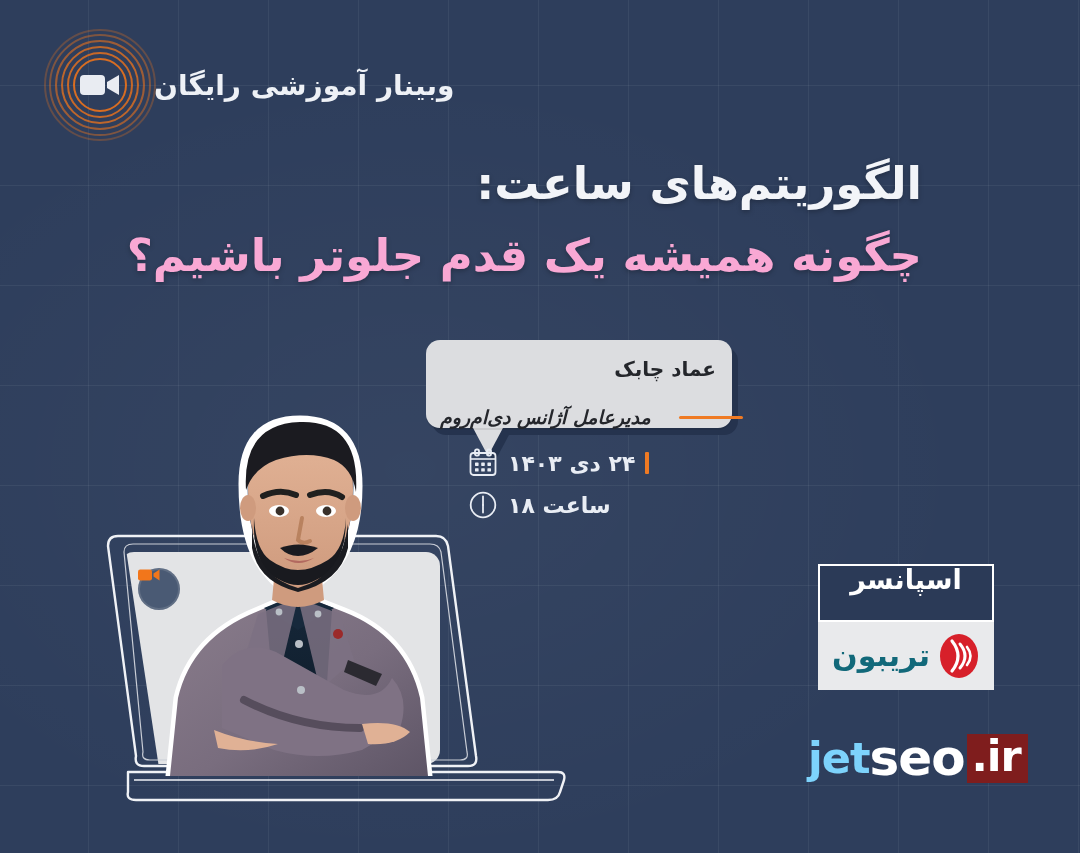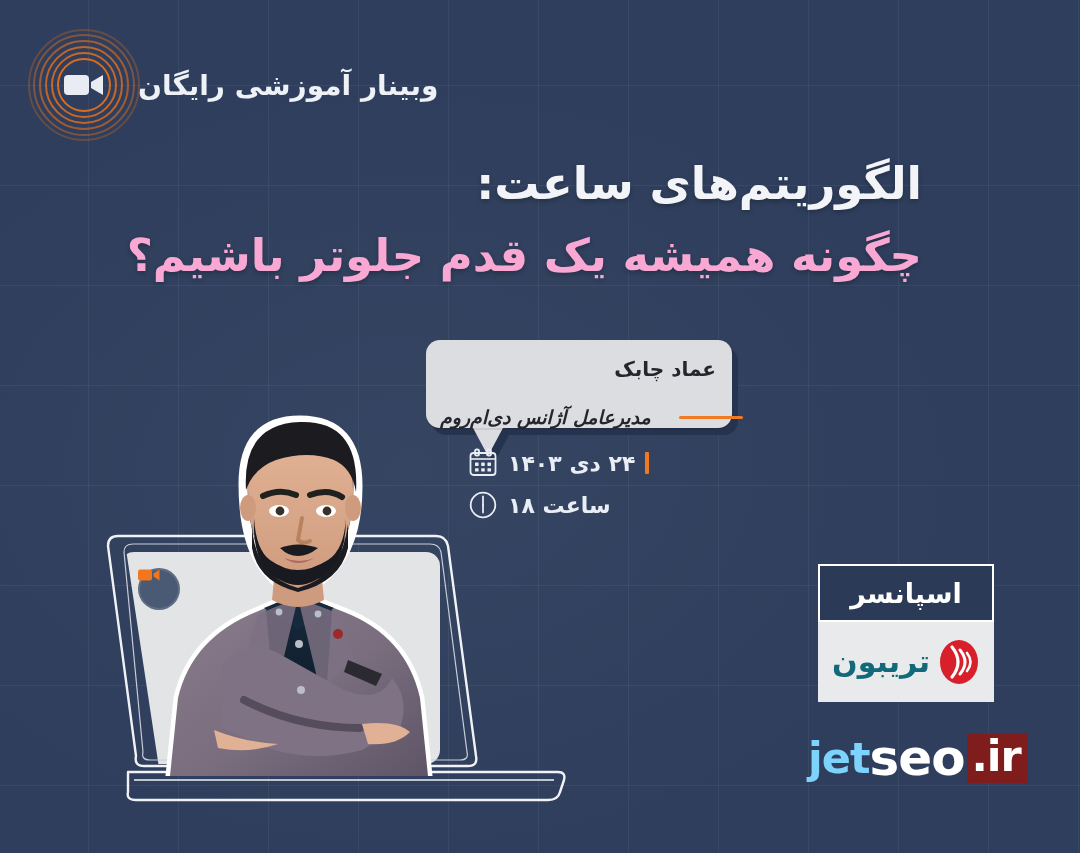--- a/index.html
+++ b/index.html
@@ -24,21 +24,21 @@
     pointer-events:none;
   }
   .vignette{
     position:absolute;inset:0;
     background:radial-gradient(ellipse at 38% 55%, rgba(255,255,255,.035) 0%, rgba(0,0,0,0) 60%);
     pointer-events:none;
   }
 
   
   .topbar{
-    position:absolute;left:30px;top:30px;width:360px;height:110px;
+    position:absolute;left:46px;top:30px;width:360px;height:110px;
     display:flex;align-items:center;flex-direction:row-reverse;justify-content:flex-start;
   }
   .rings{
     position:relative;width:108px;height:108px;flex:0 0 auto;
     display:flex;align-items:center;justify-content:center;
   }
   .rings .ring{
     position:absolute;border-radius:50%;border:2px solid #e2701f;
     left:50%;top:50%;transform:translate(-50%,-50%);
   }
@@ -142,27 +142,27 @@
   }
   .presenter svg{display:block;}
 
   
   .sponsor{
     position:absolute;left:818px;top:564px;width:176px;height:142px;
   }
   .sponsor-top{
     position:absolute;left:0;top:0;width:176px;height:58px;
     border:2px solid #ffffff;box-sizing:border-box;background:#2b3a57;
-    display:flex;align-items:center;justify-content:center;
+    display:flex;align-items:flex-start;justify-content:center;
   }
   .sponsor-top span{
     color:#ffffff;font-size:27px;font-weight:700;direction:rtl;line-height:1;
   }
   .sponsor-bot{
-    position:absolute;left:0;top:58px;width:176px;height:80px;background:#e9eaec;
+    position:absolute;left:0;top:58px;width:176px;height:68px;background:#e9eaec;
     display:flex;align-items:center;justify-content:center;gap:8px;
     flex-direction:row-reverse;
   }
   .tribune-text{
     color:#12697a;font-size:30px;font-weight:700;direction:rtl;line-height:1;
   }
 
   
   .jetseo{
     position:absolute;left:808px;top:734px;height:48px;

